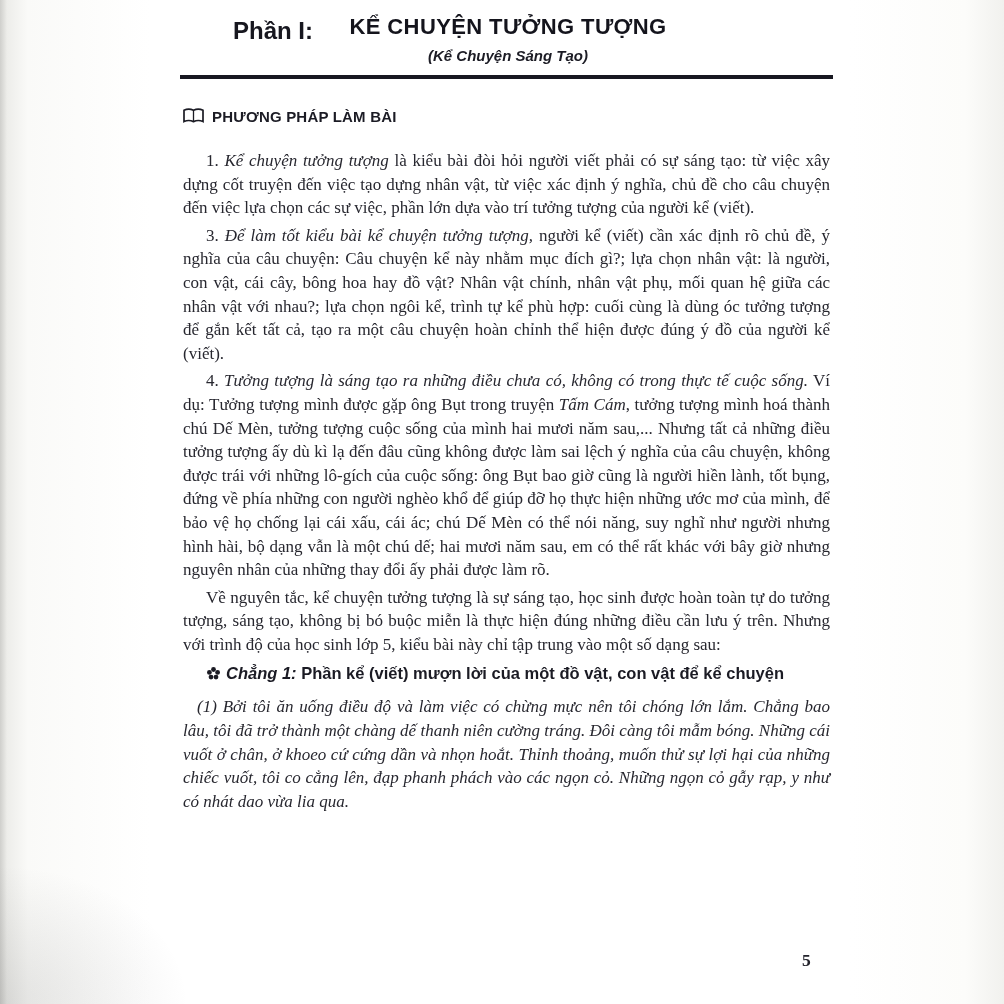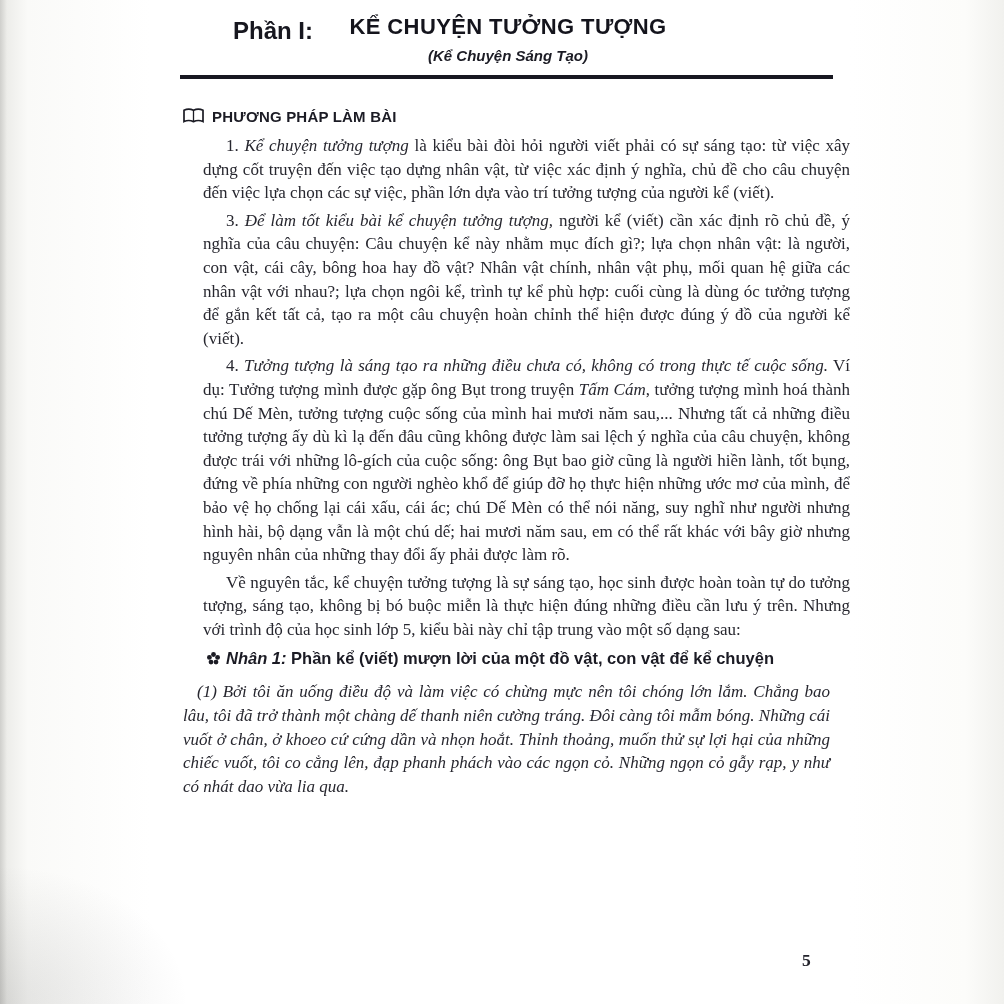--- a/index.html
+++ b/index.html
@@ -56,21 +56,21 @@
   }
   
   .section-heading {
     margin: 22px 174px 0 183px;
     font-family: "Liberation Sans", "DejaVu Sans", sans-serif;
     font-weight: 700; font-size: 15px; color: #1b1b24;
     letter-spacing: 0.2px;
   }
   .section-heading .icon svg { vertical-align: -2px; margin-right: 8px; }
   
-  .paras { margin-top: 9px; padding-left: 20px; }
+  .paras { margin-top: 24px; }
   .para {
     margin: 4px 174px 4px 183px;
     width: 647px;
     text-align: justify;
     font-size: 17px;
     line-height: 23.6px;
     text-indent: 23px;
     color: #27272f;
   }
   .it { font-style: italic; }
@@ -123,20 +123,20 @@
   <div class="dang">
     <span class="icon"><svg width="13" height="13" viewBox="0 0 13 13" aria-hidden="true">
           <g fill="#1b1b24">
             <circle cx="6.5" cy="2.5" r="2.4"></circle>
             <circle cx="10.6" cy="5.4" r="2.4"></circle>
             <circle cx="9.0" cy="10.1" r="2.4"></circle>
             <circle cx="4.0" cy="10.1" r="2.4"></circle>
             <circle cx="2.4" cy="5.4" r="2.4"></circle>
           </g>
           <circle cx="6.5" cy="6.4" r="1.4" fill="#ffffff"></circle>
-        </svg></span><span class="dang-label">Nhân 1:</span><span class="dang-title"> Phần kể (viết) mượn lời của một đồ vật, con vật để kể chuyện</span>
+        </svg></span><span class="dang-label">Chẳng 1:</span><span class="dang-title"> Phần kể (viết) mượn lời của một đồ vật, con vật để kể chuyện</span>
   </div>
 
   <p class="para excerpt">(1) Bởi tôi ăn uống điều độ và làm việc có chừng mực nên tôi chóng lớn lắm. Chẳng bao lâu, tôi đã trở thành một chàng dế thanh niên cường tráng. Đôi càng tôi mẫm bóng. Những cái vuốt ở chân, ở khoeo cứ cứng dần và nhọn hoắt. Thỉnh thoảng, muốn thử sự lợi hại của những chiếc vuốt, tôi co cẳng lên, đạp phanh phách vào các ngọn cỏ. Những ngọn cỏ gẫy rạp, y như có nhát dao vừa lia qua.</p>
 
   <div class="page-number">5</div>
 
 </div>
 
 </body></html>

